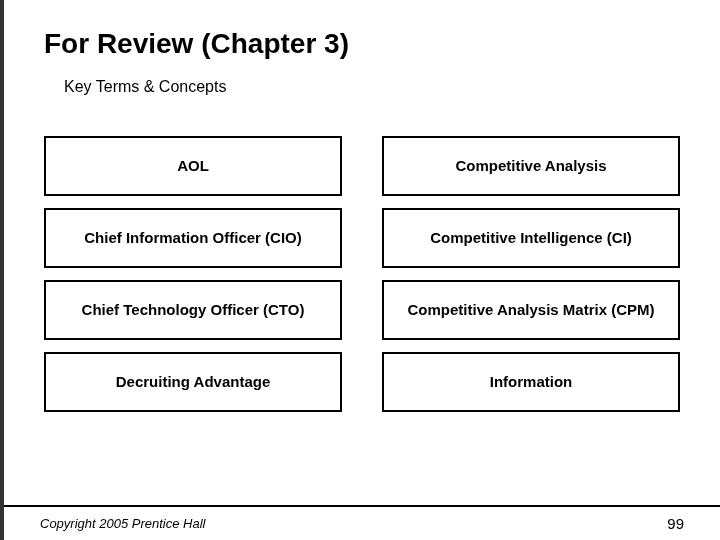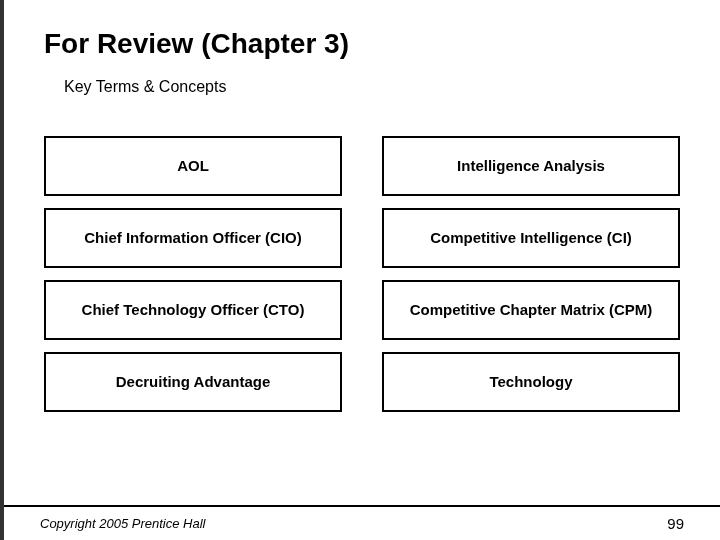--- a/index.html
+++ b/index.html
@@ -95,27 +95,27 @@
 
 <div class="page-container">
 
   <div class="header-section">
     <div class="page-title">For Review (Chapter 3)</div>
     <div class="subtitle">Key Terms &amp; Concepts</div>
   </div>
 
   <div class="grid-section" id="grid-container">
   <div class="term-box">AOL</div>
-      <div class="term-box">Intelligence Analysis</div>
+      <div class="term-box">Competitive Analysis</div>
       <div class="term-box">Chief Information Officer (CIO)</div>
       <div class="term-box">Competitive Intelligence (CI)</div>
       <div class="term-box">Chief Technology Officer (CTO)</div>
-      <div class="term-box">Competitive Chapter Matrix (CPM)</div>
+      <div class="term-box">Competitive Analysis Matrix (CPM)</div>
       <div class="term-box">Decruiting Advantage</div>
-      <div class="term-box">Technology</div>
+      <div class="term-box">Information</div>
     </div>
 
   <div class="footer-section">
     <div class="copyright">Copyright 2005 Prentice Hall</div>
     <div class="page-number">99</div>
   </div>
 
 </div>
 
 </body></html>

